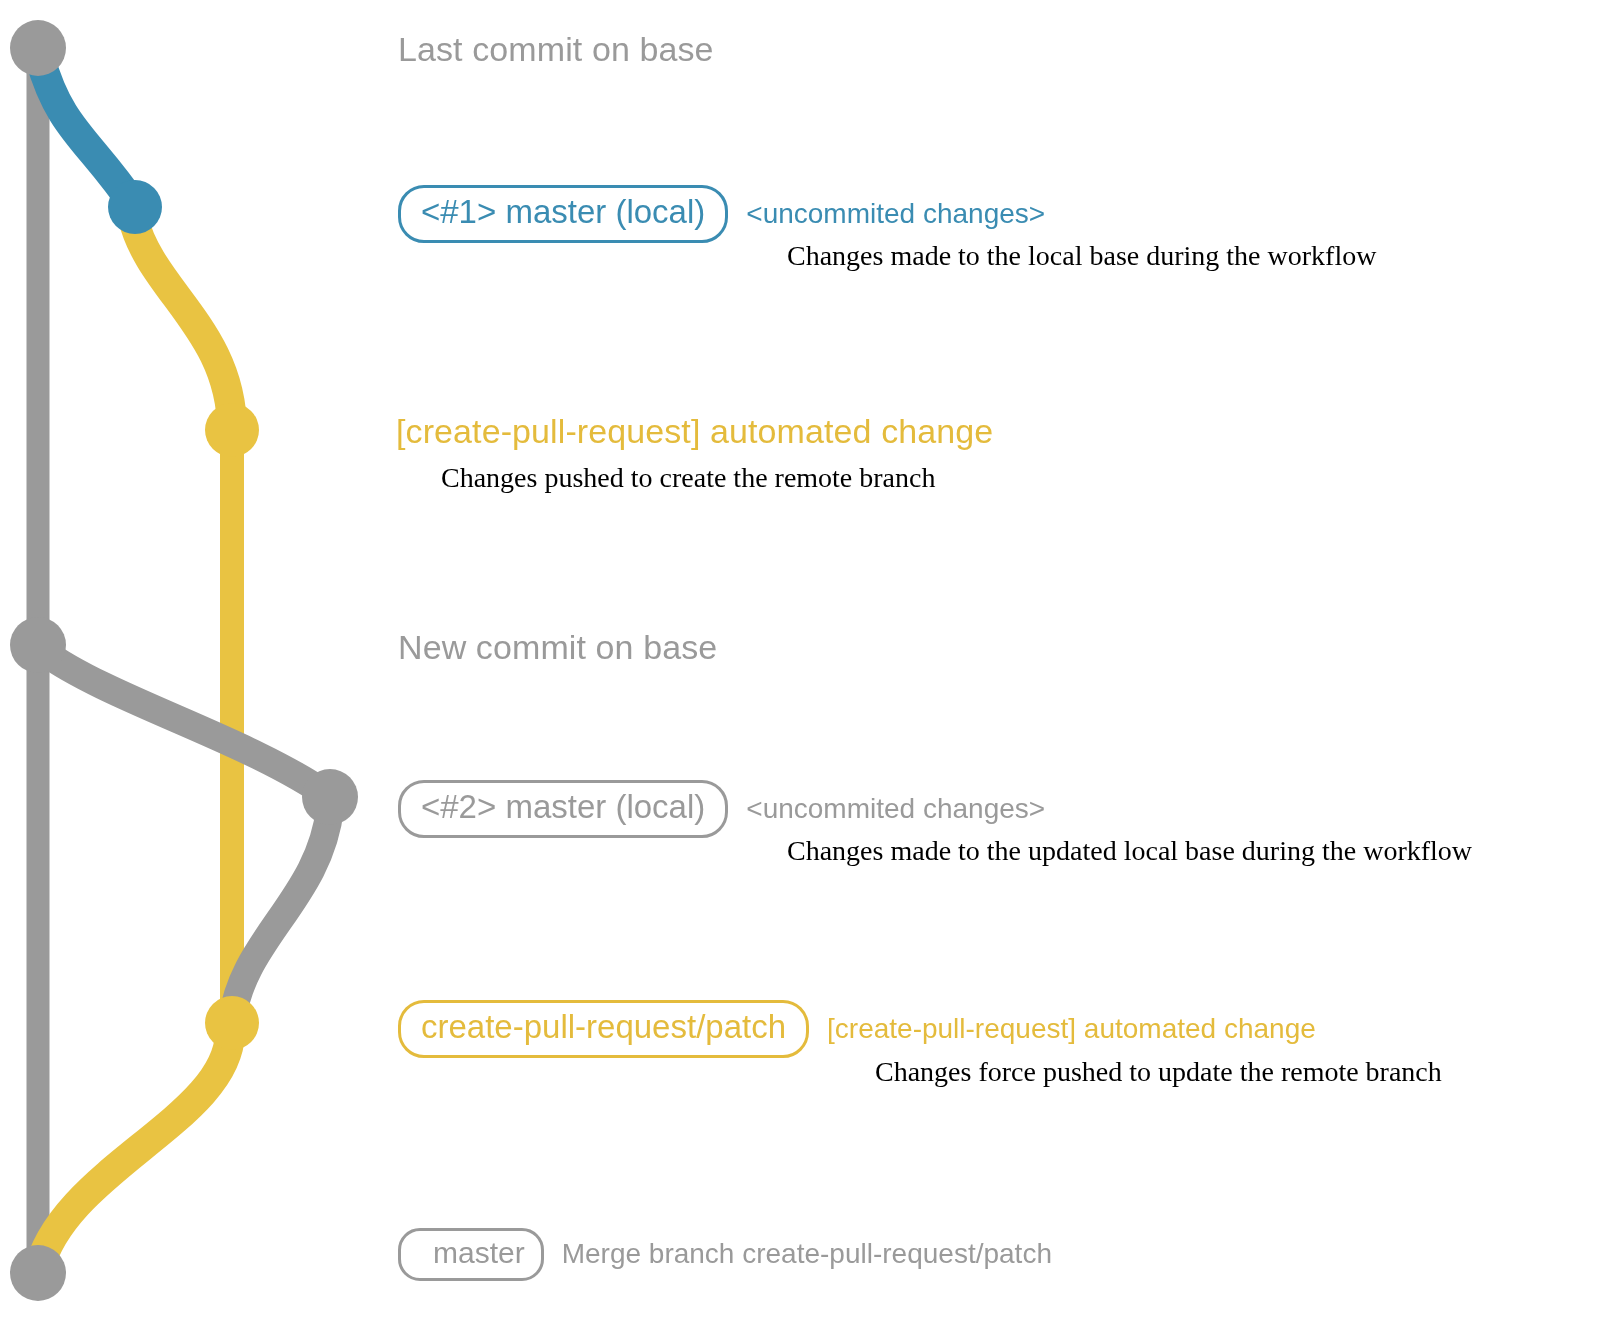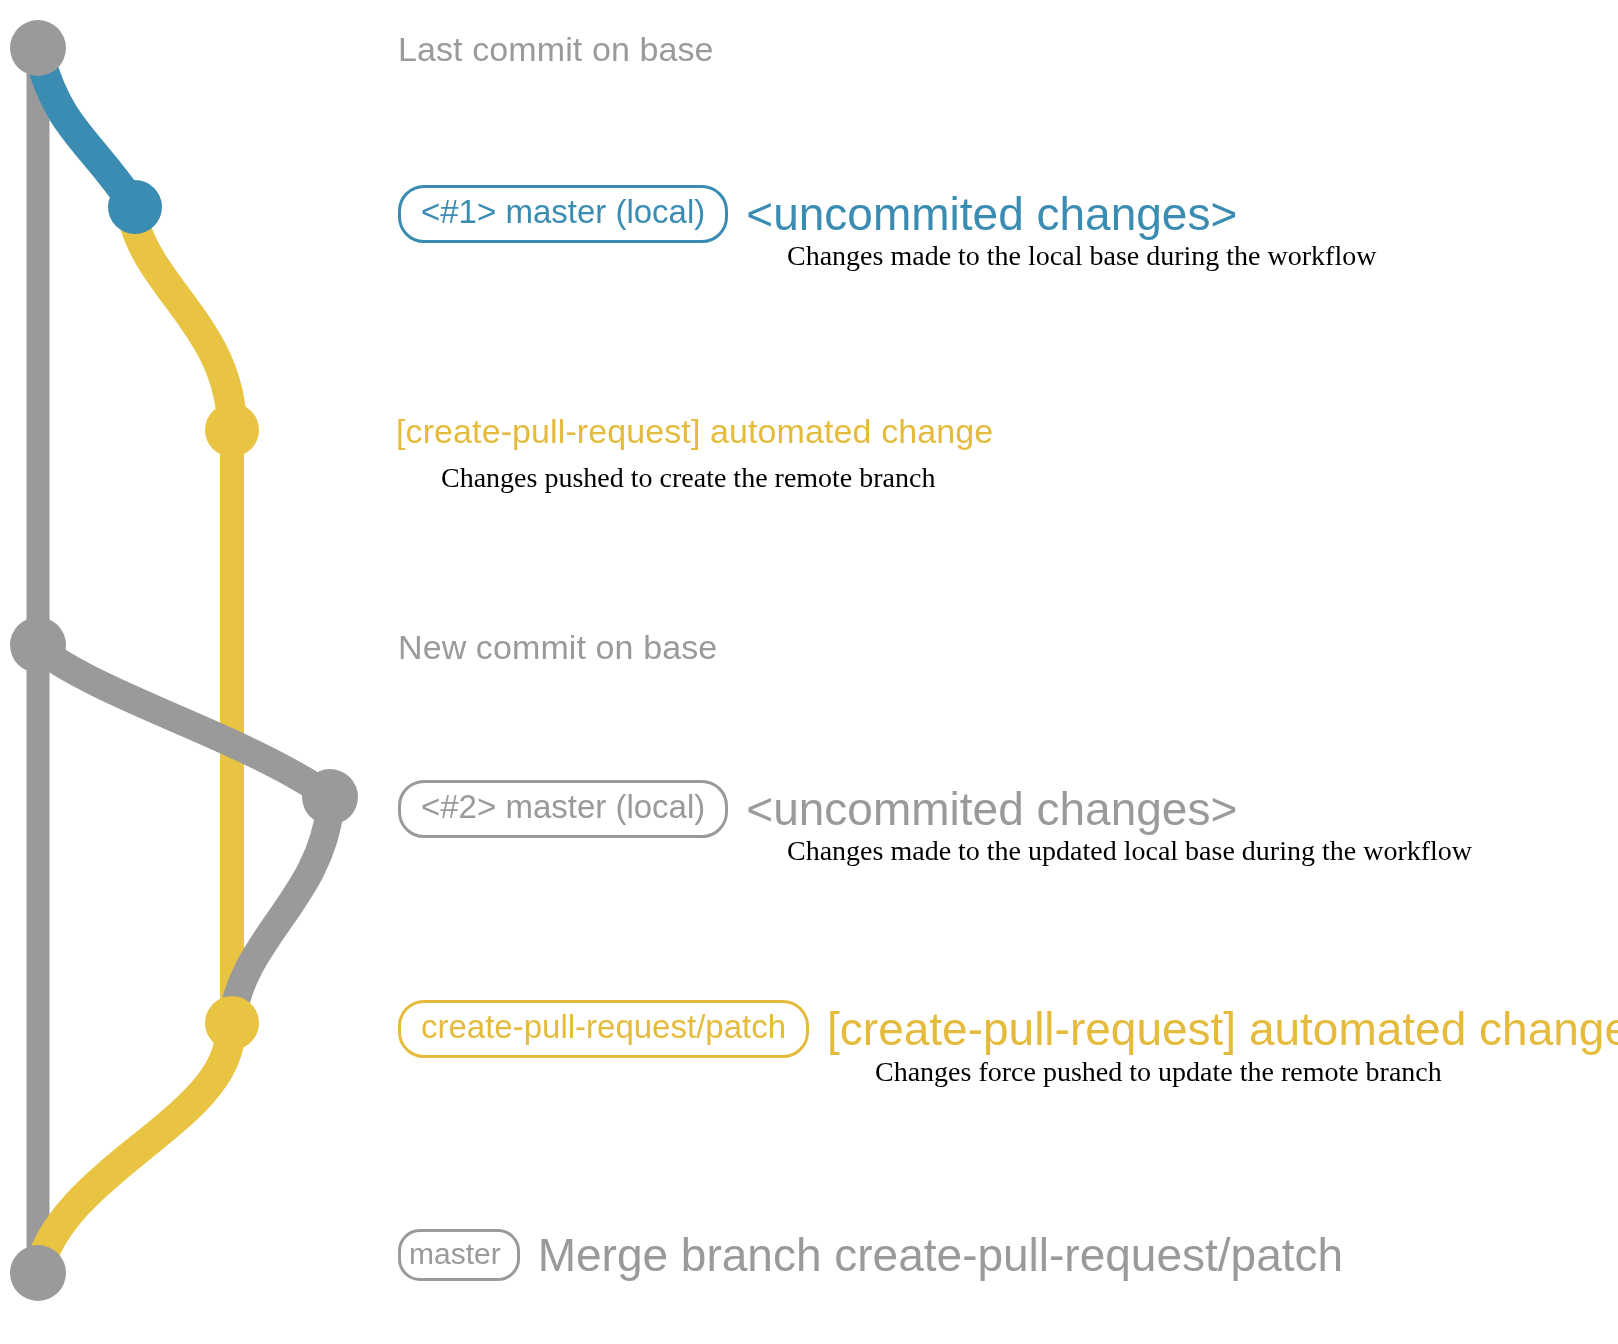--- a/index.html
+++ b/index.html
@@ -50,28 +50,28 @@
     border: 3px solid currentColor;
     border-radius: 26px;
     padding: 7px 20px 10px 20px;
     font-family: "Liberation Sans", sans-serif;
     font-size: 33px;
     line-height: 1.05;
     background: #ffffff;
   }
 
   .badge-sm {
-    padding: 6px 16px 9px 8px;
+    padding: 6px 16px 9px 32px;
     border-radius: 22px;
     font-size: 30px;
   }
 
   .subject {
     font-family: "Liberation Sans", sans-serif;
-    font-size: 46px;
+    font-size: 28px;
     margin-left: 18px;
   }
 
   .desc {
     position: absolute;
     font-family: "Liberation Serif", serif;
     font-size: 28px;
     color: #000000;
     white-space: nowrap;
   }

